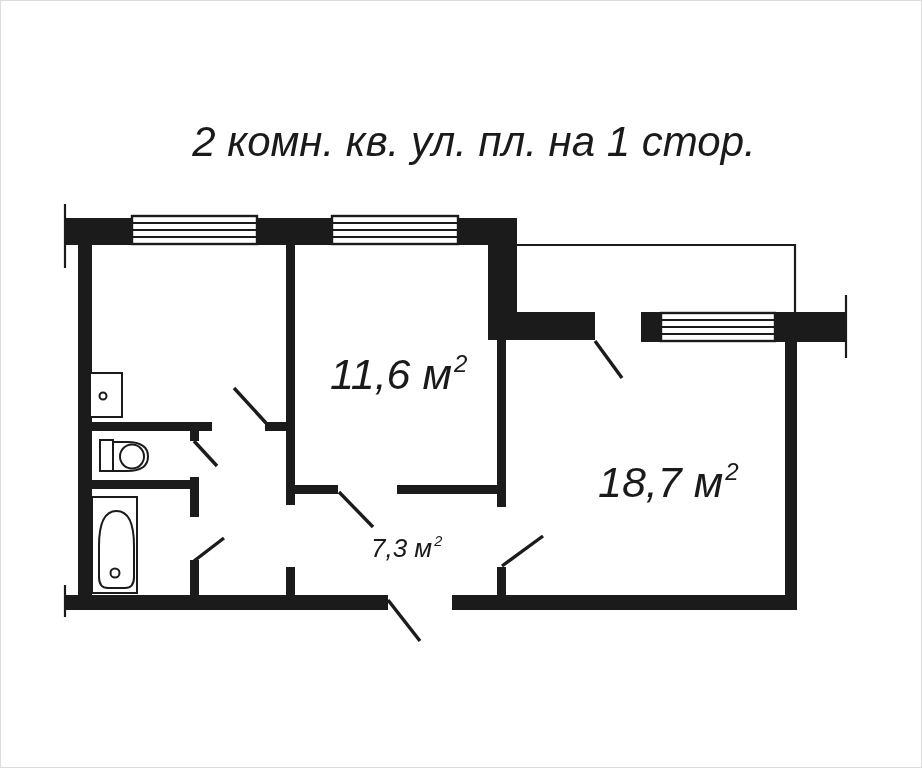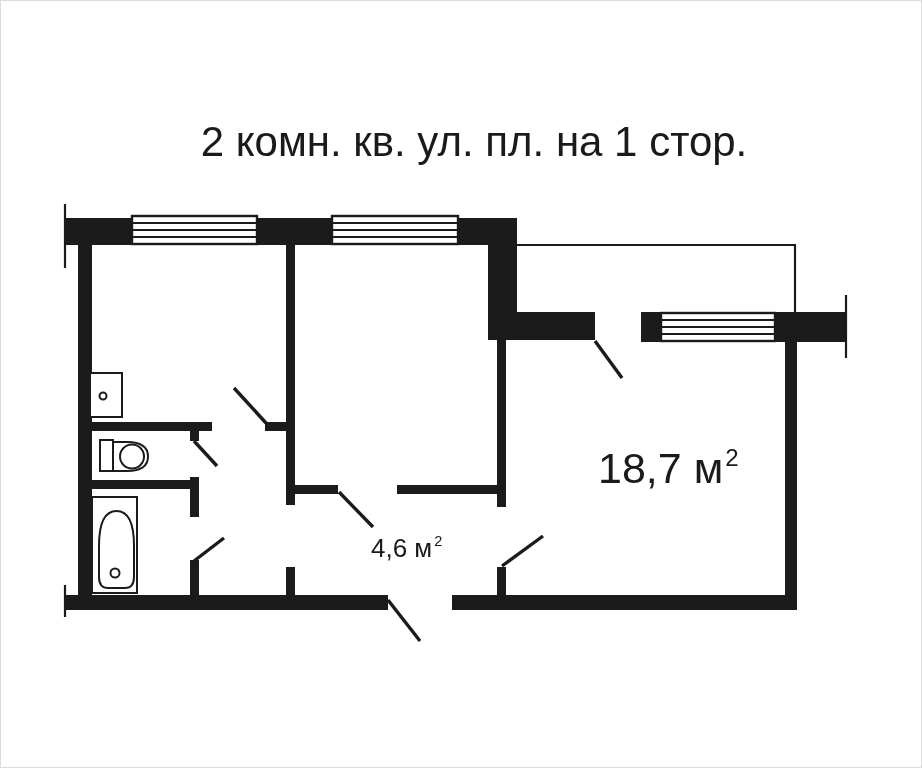--- a/index.html
+++ b/index.html
@@ -5,20 +5,21 @@
   html,body{margin:0;padding:0;}
   body{
     width:922px;height:768px;
     background:#ffffff;
     font-family:"Liberation Sans", sans-serif;
     position:relative;overflow:hidden;
   }
   .stage{
     position:absolute;inset:0;width:922px;height:768px;
     box-shadow:inset 0 0 0 1px #dcdcdc;
+    font-style:italic;
   }
   .plan-svg{position:absolute;left:0;top:0;}
   .plan-title{
     position:absolute;top:118px;left:0;width:922px;
     text-align:center;
     transform:translateX(13px);
     font-size:42px;line-height:48px;
     color:#1a1a1a;
     white-space:nowrap;
   }
@@ -29,21 +30,21 @@
     white-space:nowrap;
   }
   .room-label sup{
     font-size:0.56em;
     position:relative;top:-0.08em;
     vertical-align:super;
     margin-left:2px;
   }
   .label-kitchen{left:146px;top:294px;font-size:43px;}
   .label-bedroom{left:330px;top:352px;font-size:43px;}
-  .label-living{left:598px;top:446px;font-size:43px;}
+  .label-living{left:598px;top:460px;font-size:43px;}
   .label-hallway{left:371px;top:535px;font-size:26px;}
 </style>
 </head>
 <body>
 
 <div class="stage">
 
   <div class="plan-title">2 комн. кв. ул. пл. на 1 стор.</div>
 
   <svg class="plan-svg" width="922" height="768" viewBox="0 0 922 768">
@@ -123,20 +124,23 @@
         <circle cx="132" cy="456.5" r="12" fill="none"></circle>
       </g>
       <g>
         <rect x="92" y="497" width="45" height="96"></rect>
         <path d="M99,546 Q99,511 116.5,511 Q134,511 134,546 V577 Q134,588 125,588 H108 Q99,588 99,577 Z" fill="none"></path>
         <circle cx="115" cy="573" r="4.5" fill="none"></circle>
       </g>
     </g>
   </svg>
 
+  <div class="room-label label-bedroom">
+    <span>11,6 м</span><sup>2</sup>
+  </div>
   <div class="room-label label-living">
     <span>18,7 м</span><sup>2</sup>
   </div>
   <div class="room-label label-hallway">
-    <span>4,6 м</span><sup>2</sup>
+    <span>7,3 м</span><sup>2</sup>
   </div>
 
 </div>
 
 </body></html>

